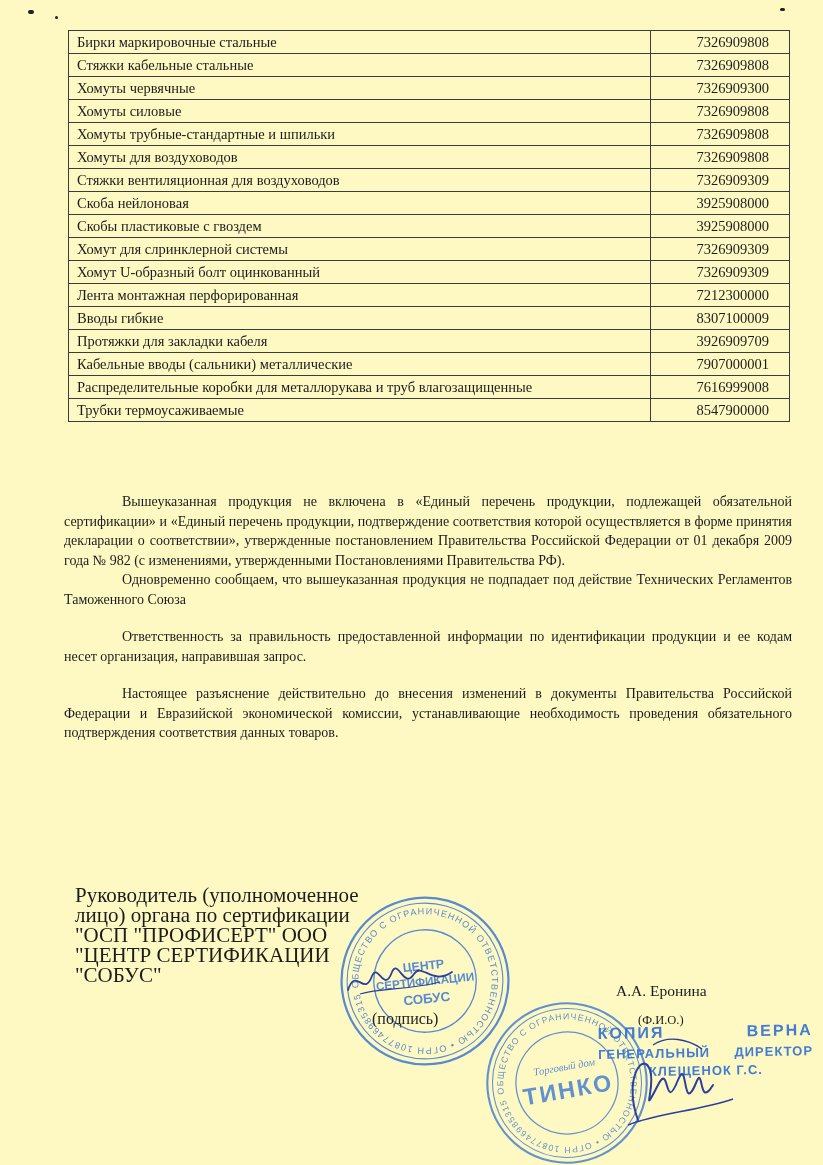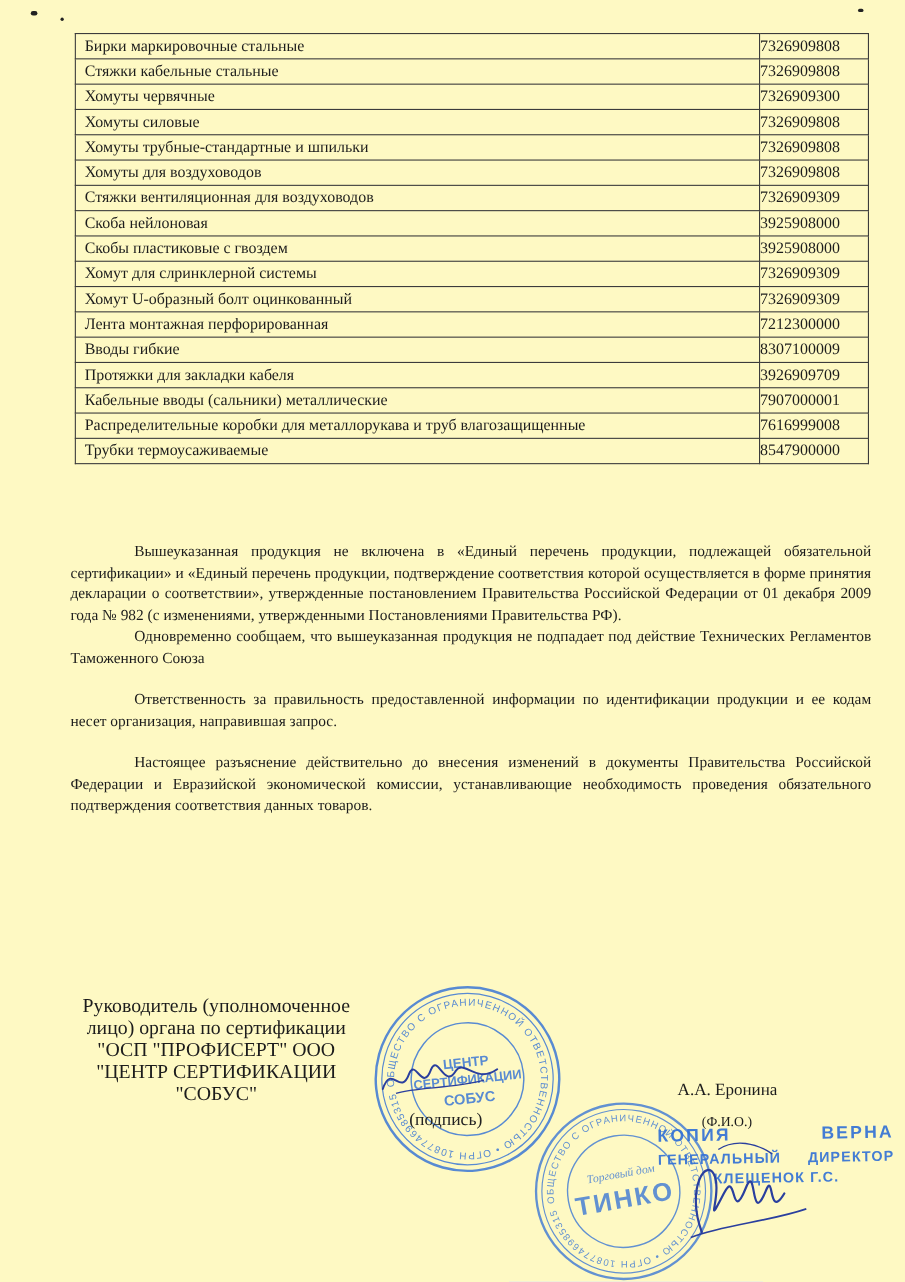--- a/index.html
+++ b/index.html
@@ -24,39 +24,39 @@
   }
   .product-table td{
     border:1px solid #3c3c3c;
     padding:2px 8px;
     height:18px;
     white-space:nowrap;
     overflow:hidden;
   }
   .product-table td.code{
     width:98px;
-    text-align:left;
-    padding:2px 0;
+    text-align:right;
+    padding:2px 20px;
   }
   
   .body-text{
     position:absolute;
     left:64px;top:492px;
     width:728px;
     font-size:14px;
     line-height:19.5px;
     text-align:justify;
   }
   .body-text p{margin:0;text-indent:58px;}
   .body-text p.gap{margin-top:18px;}
   
   .sig-area{position:absolute;left:0;top:880px;width:823px;height:285px;}
   .left-block{
-    position:absolute;left:75px;top:24px;
-    font-size:18px;line-height:20px;text-align:center;
+    position:absolute;left:75px;top:5px;
+    font-size:21px;line-height:20px;
   }
   .left-block span{display:block;}
   .podpis-label{
     position:absolute;left:372px;top:130px;
     font-size:16px;color:#222;
   }
   .fio-name{
     position:absolute;left:616px;top:102px;
     font-size:15.5px;
   }

